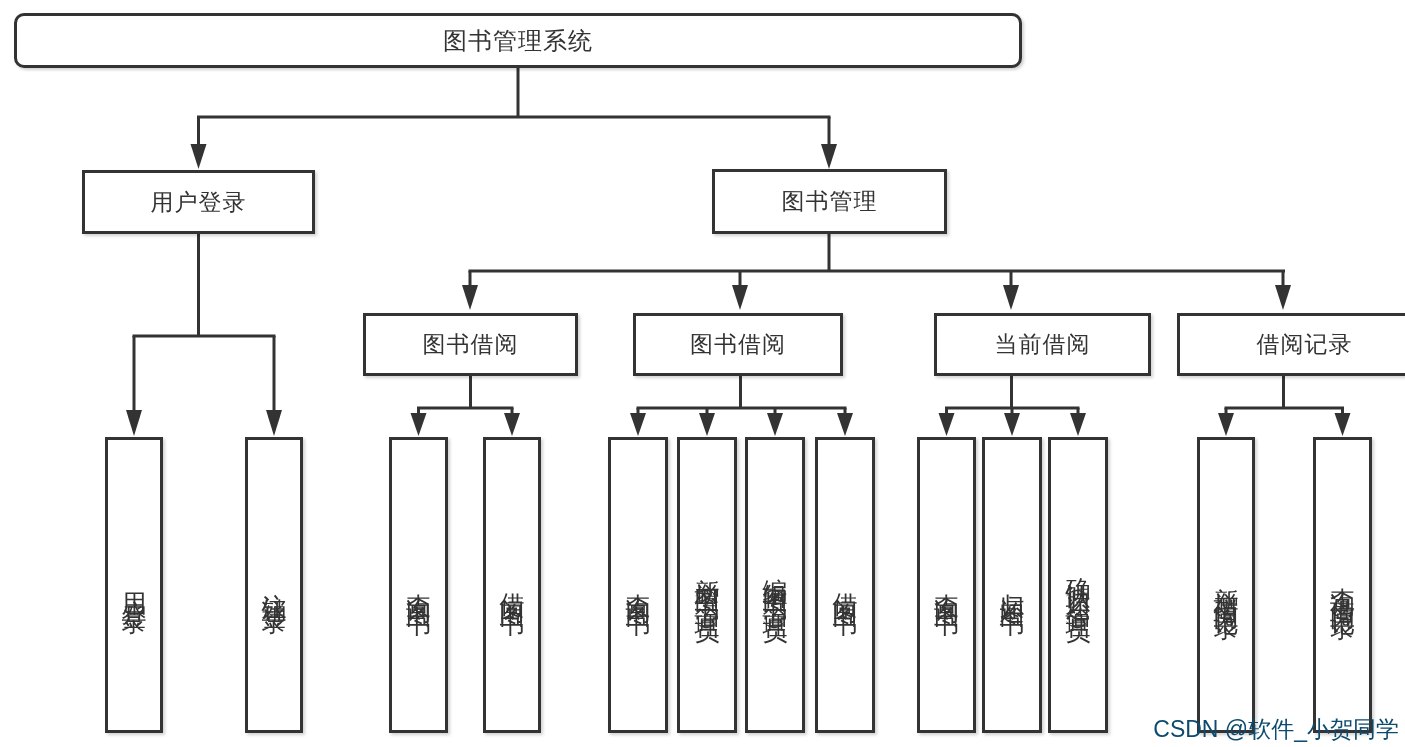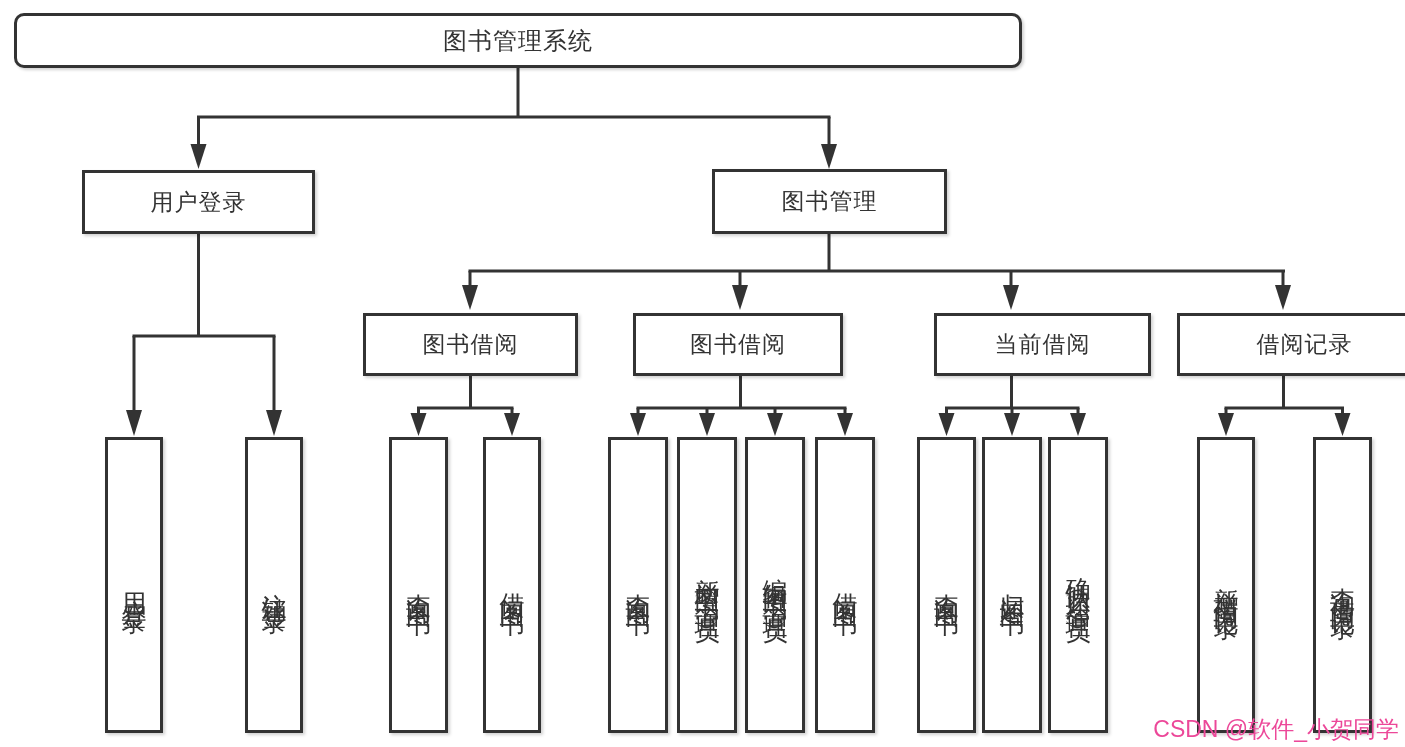--- a/index.html
+++ b/index.html
@@ -51,21 +51,21 @@
   .lf8{left:815px;width:60px;}
   .lf9{left:917px;width:59px;}
   .lf10{left:982px;width:60px;}
   .lf11{left:1048px;width:60px;}
   .lf12{left:1197px;}
   .lf13{left:1313px;width:59px;}
   .watermark{
     position:absolute;
     right:6px;top:714px;
     font-size:23px;
-    color:#ec4899;
+    color:#0c4a6e;
     z-index:5;
     white-space:nowrap;
   }
 </style>
 </head>
 <body>
 
 <div id="canvas">
 
   <svg id="wires" width="1405" height="747" viewBox="0 0 1405 747">

